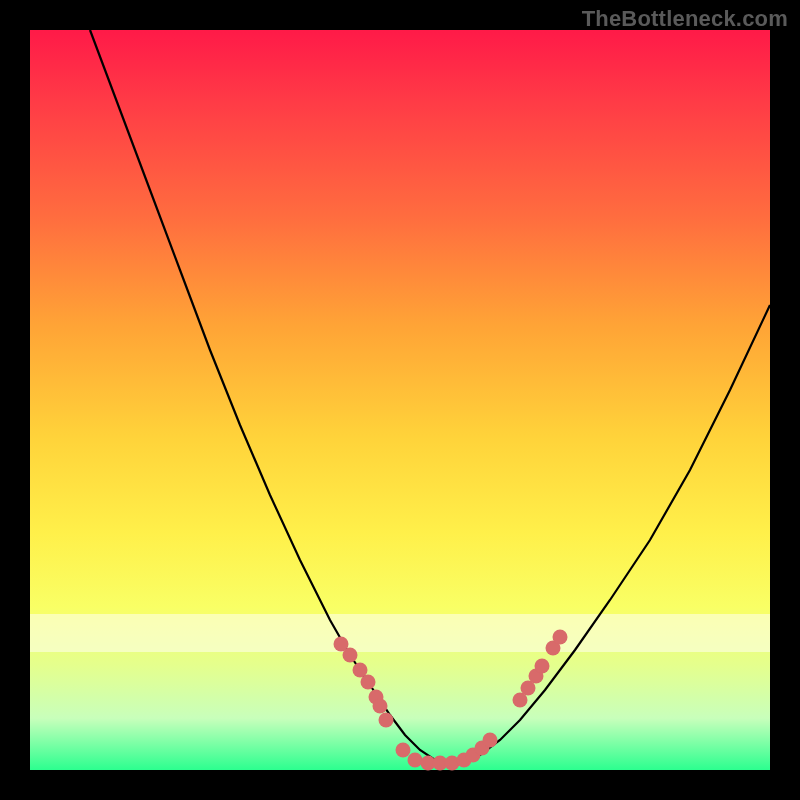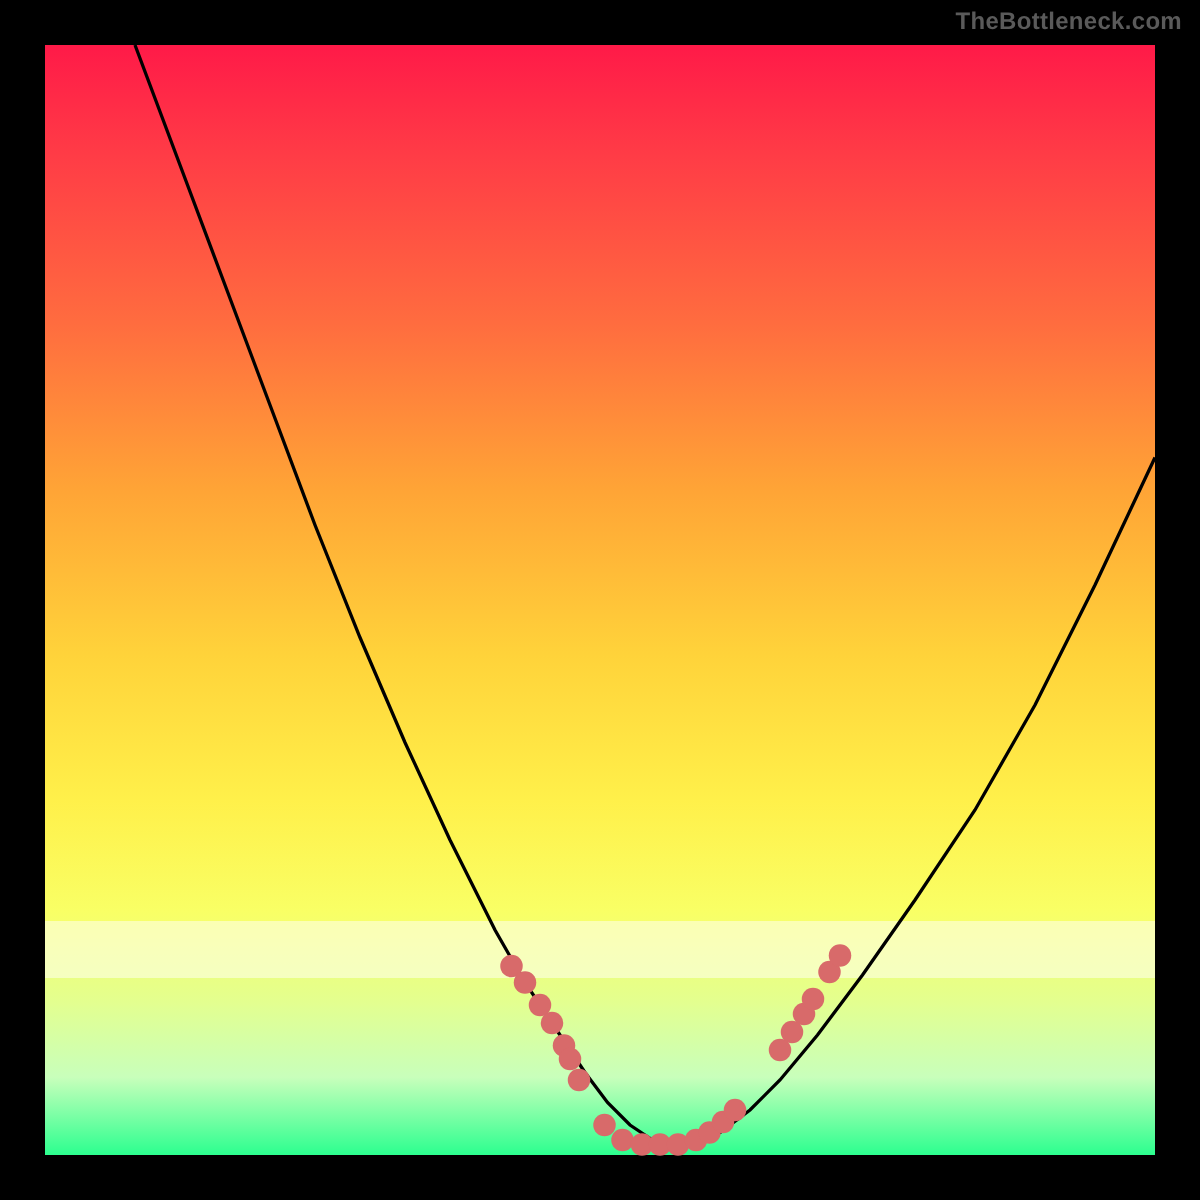--- a/index.html
+++ b/index.html
@@ -28,21 +28,21 @@
       #f9ff65 78%,
       #e4ff8e 86%,
       #c8ffbb 93%,
       #2cff8f 100%
     );
   }
   .watermark {
     position: absolute;
     top: 6px;
     right: 12px;
-    font-size: 16px;
+    font-size: 22px;
     font-weight: 600;
     color: #5a5a5a;
     letter-spacing: 0.2px;
     user-select: none;
   }
   .pale-band {
     position: absolute;
     left: 30px;
     width: 740px;
     top: 614px;

